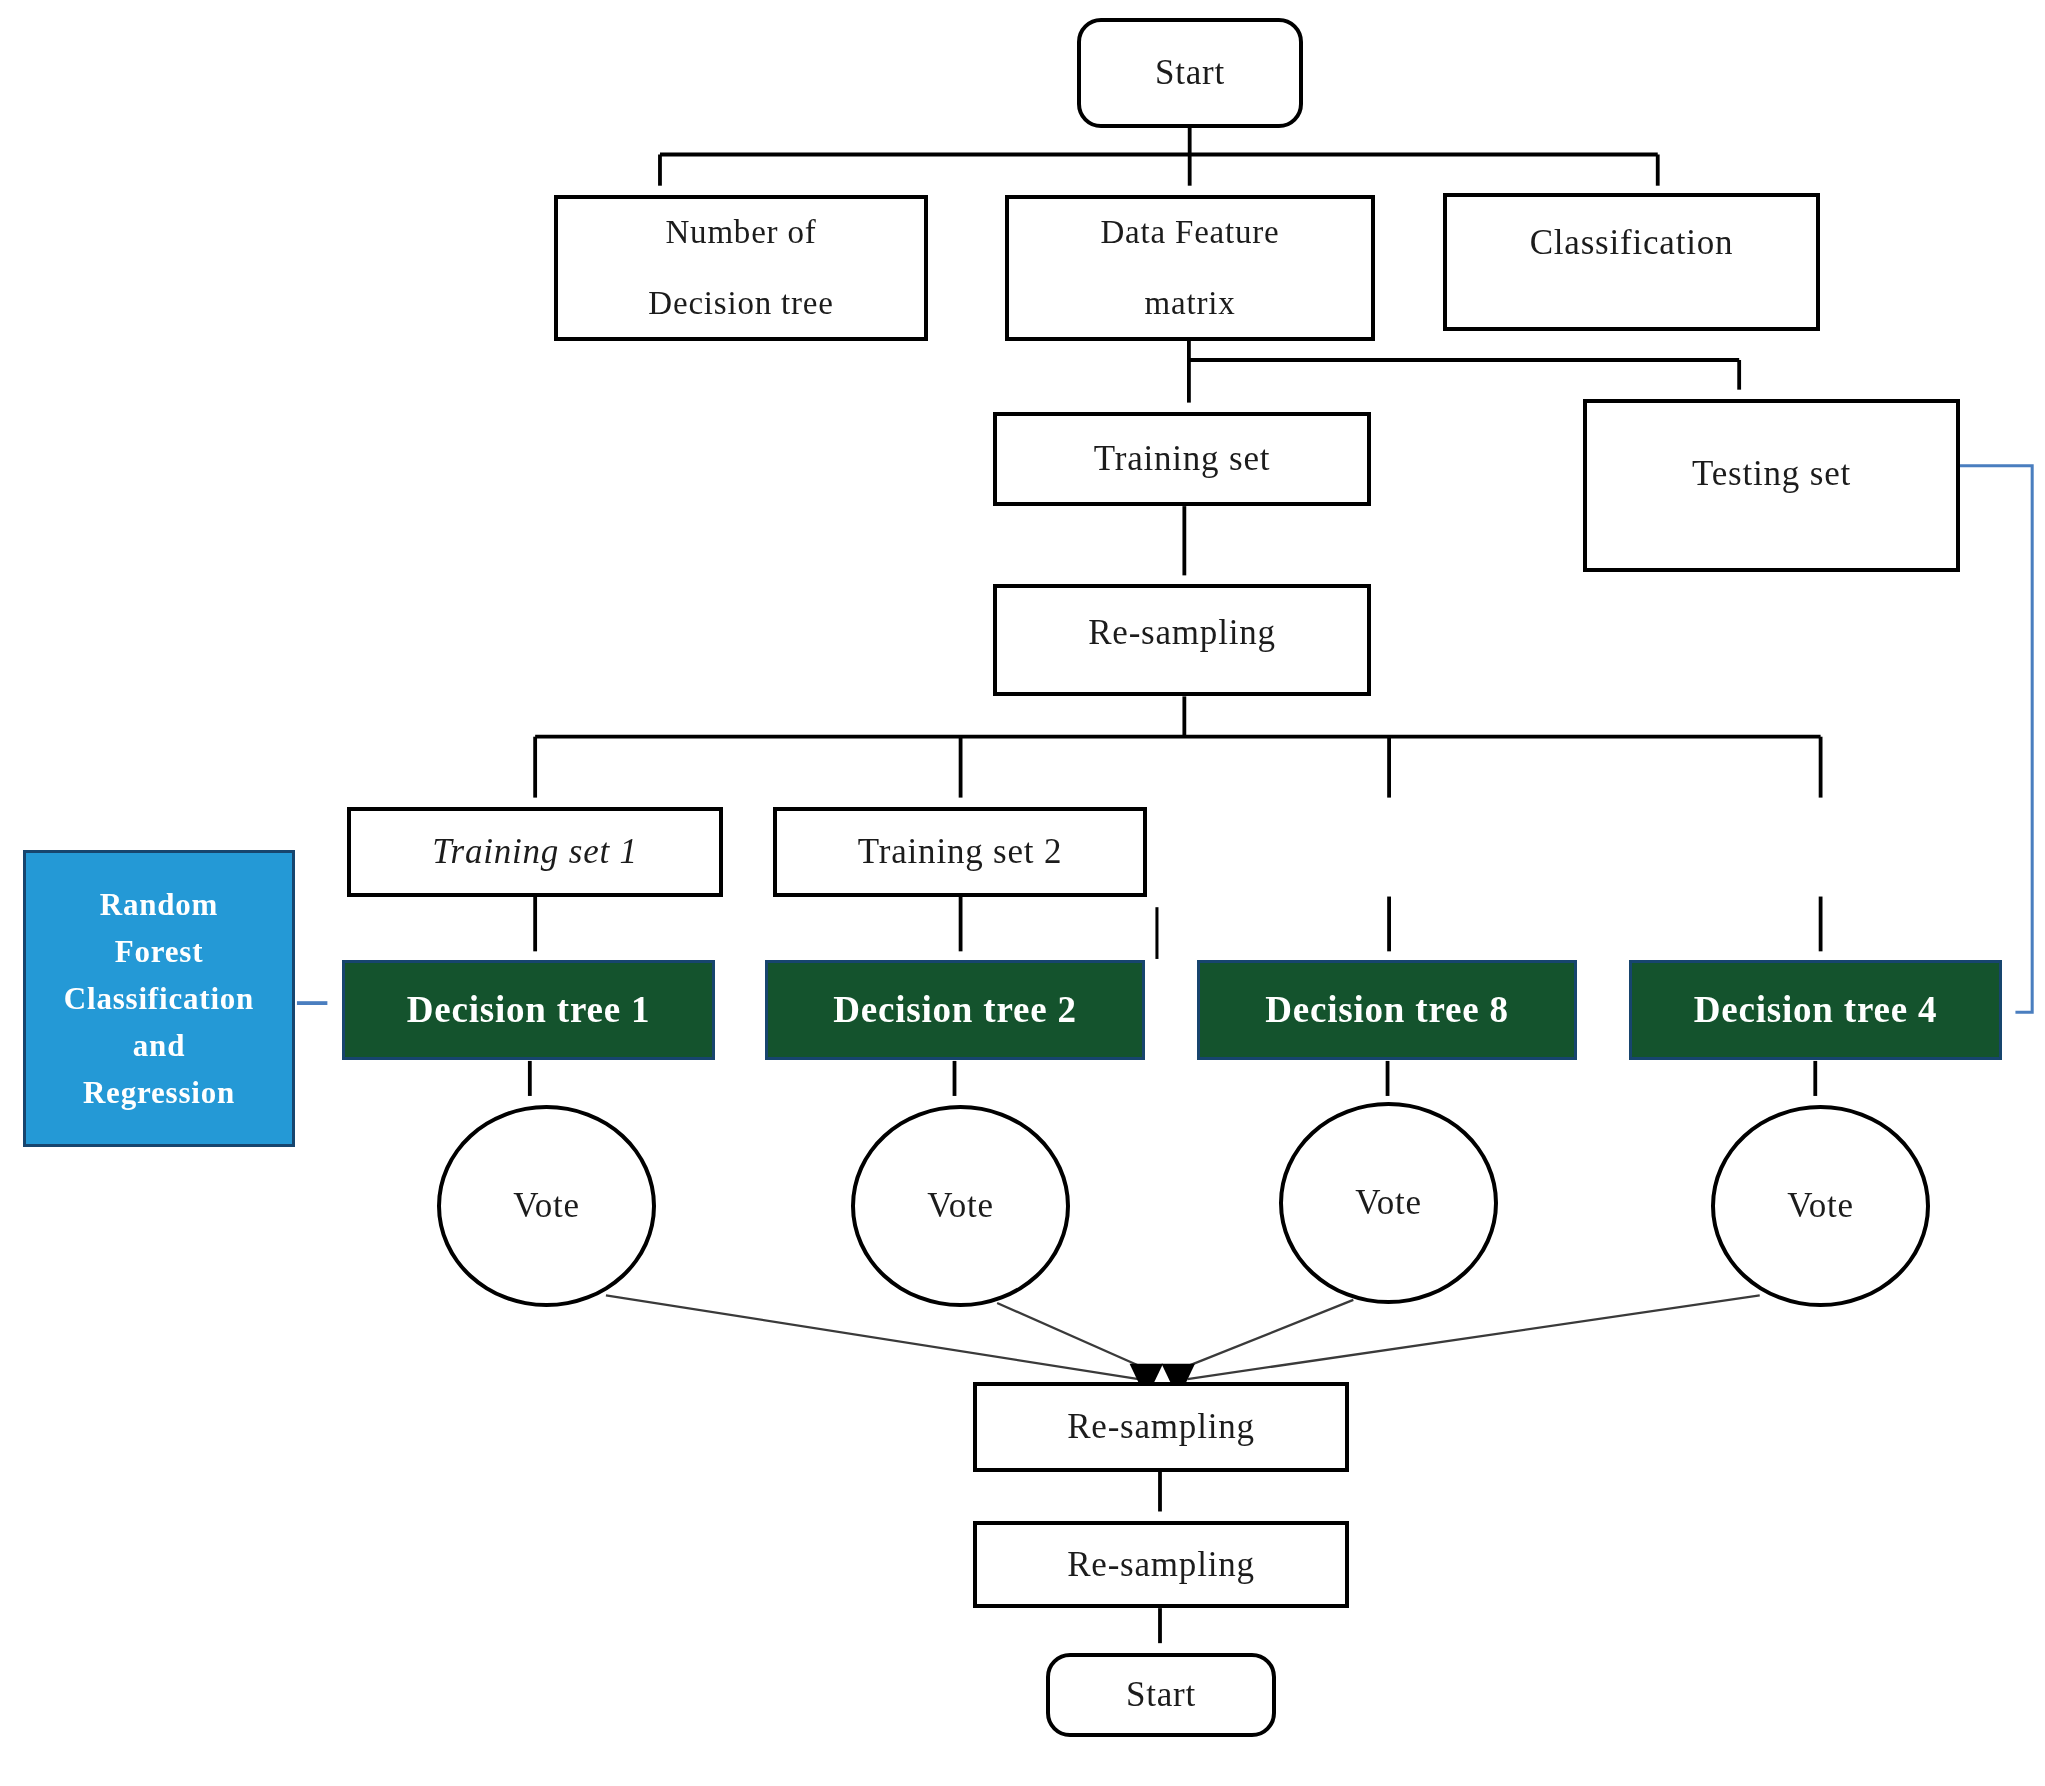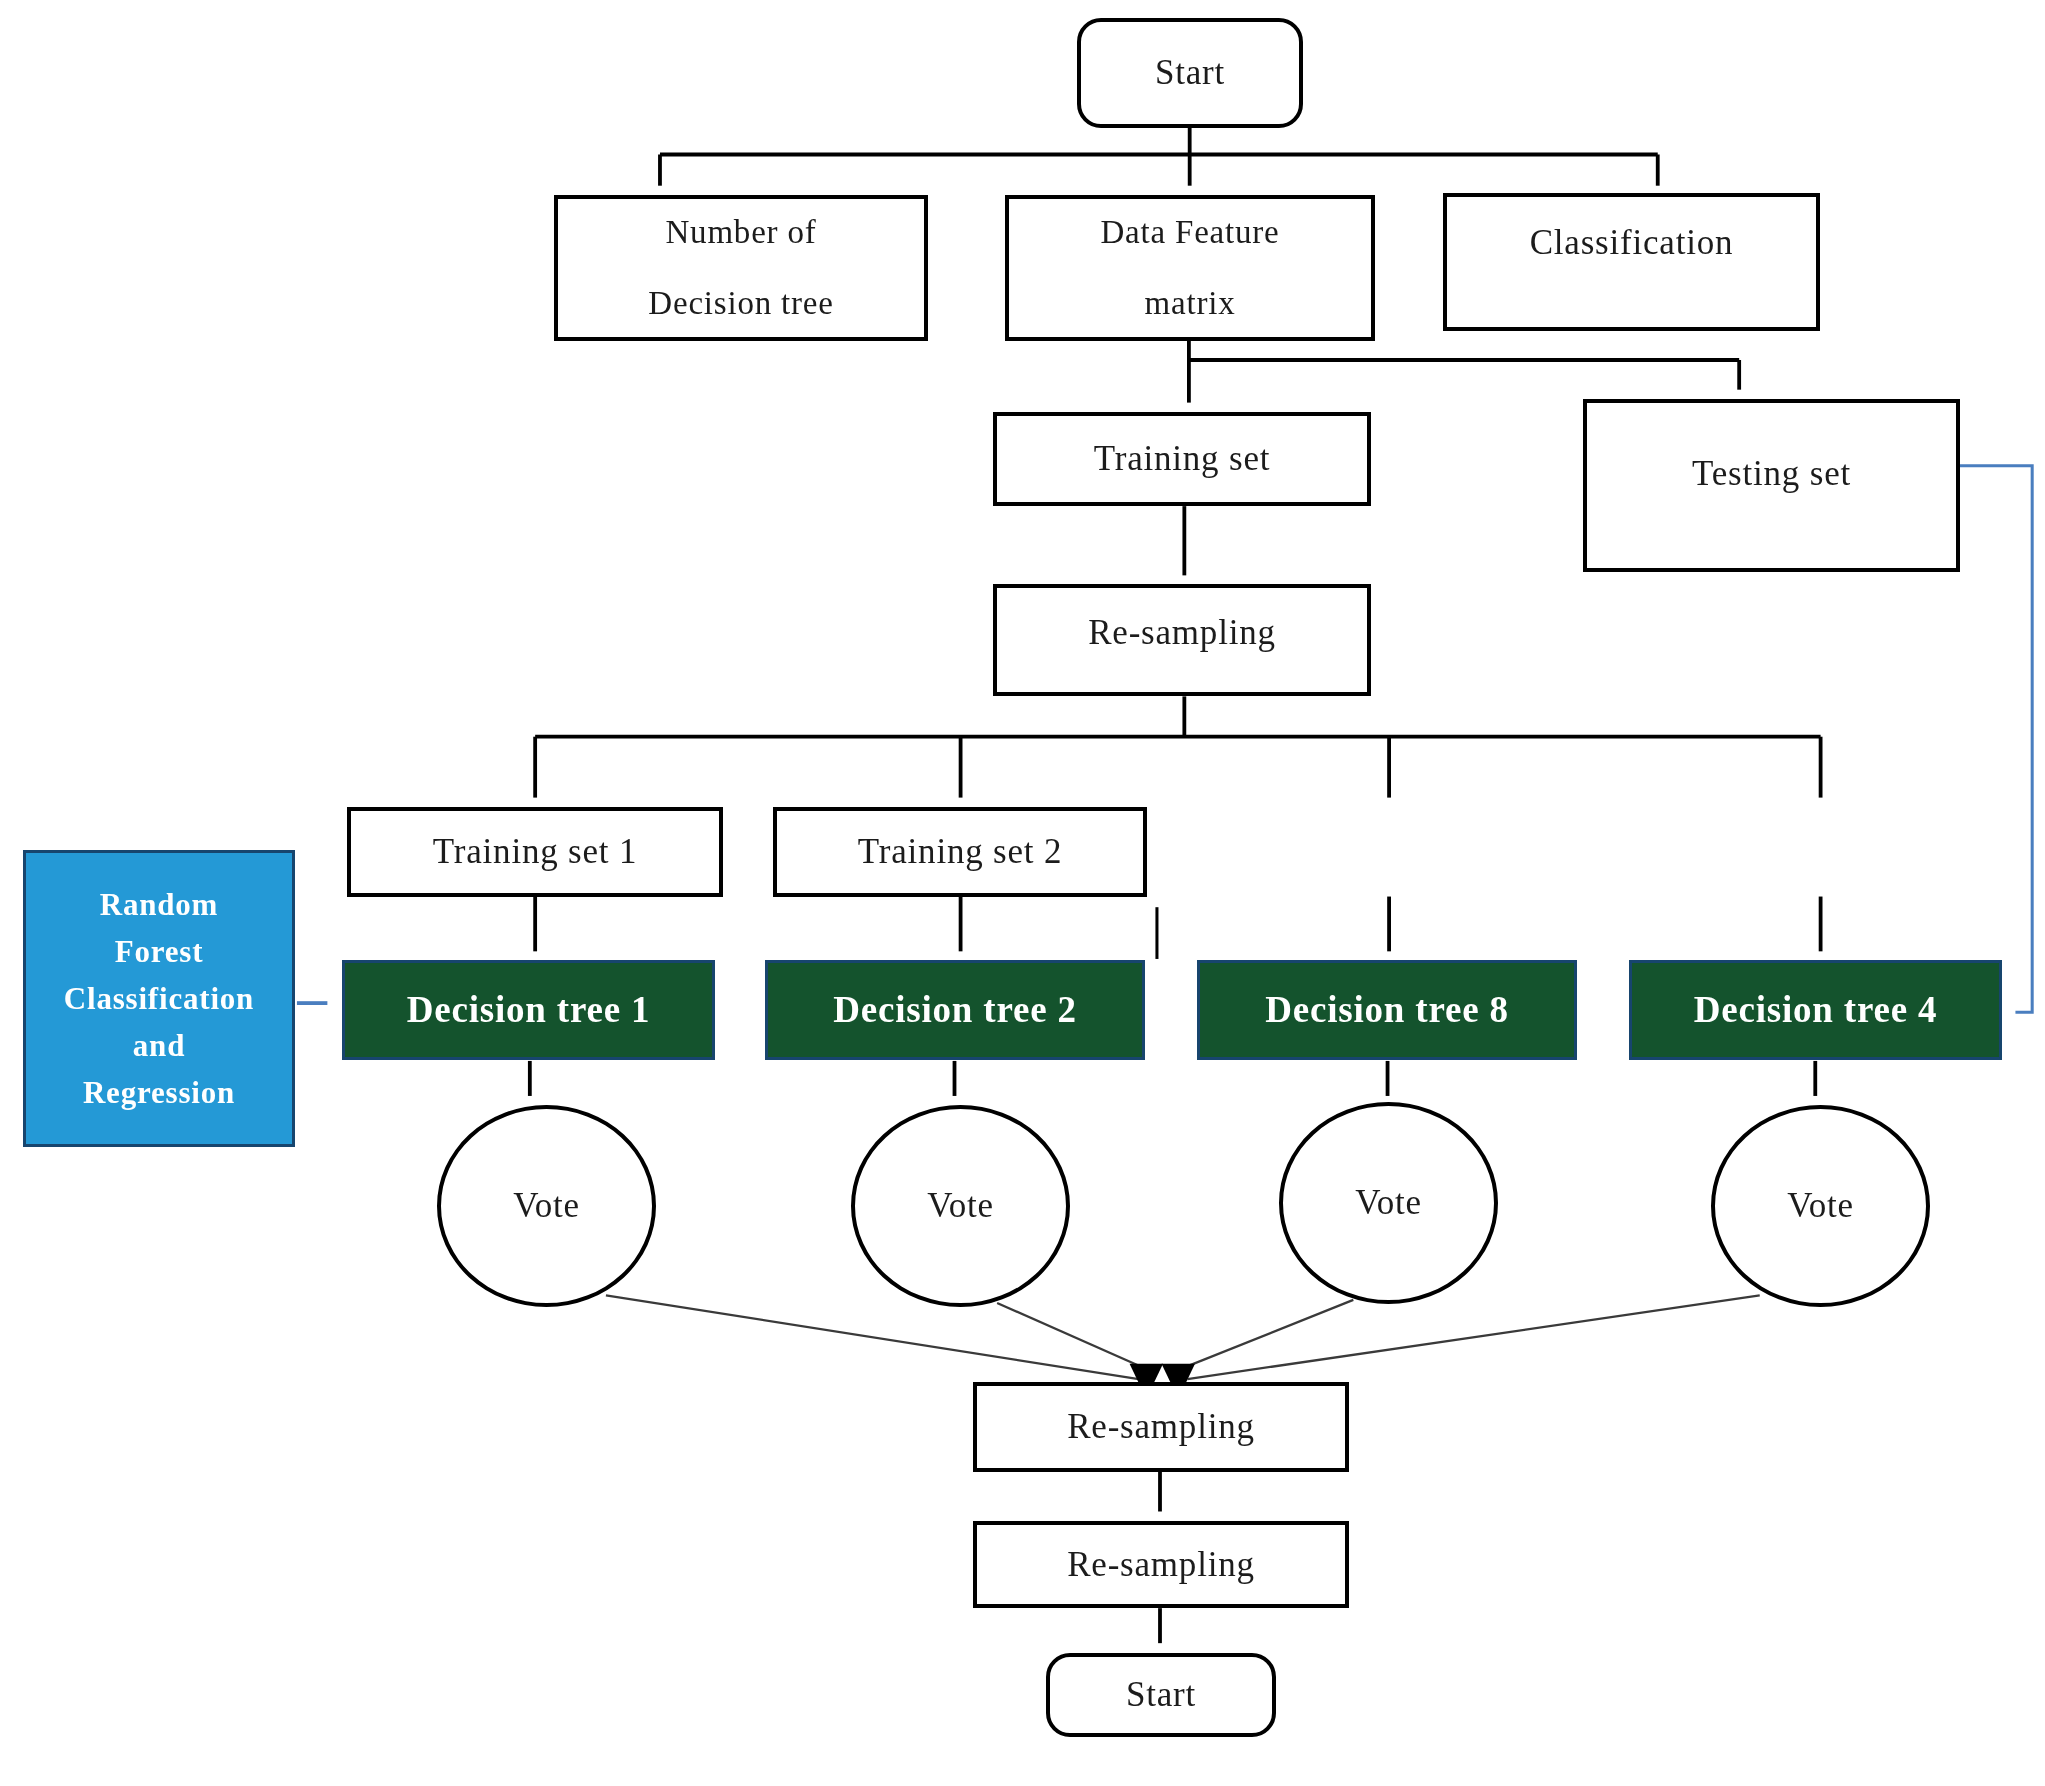--- a/index.html
+++ b/index.html
@@ -150,21 +150,21 @@
 matrix</div>
 
   <div class="node" style="left:1443px; top:193px; width:377px; height:138px; padding-bottom:38px;">Classification</div>
 
   <div class="node" style="left:993px; top:412px; width:378px; height:94px;">Training set</div>
 
   <div class="node" style="left:1547px; top:399px; width:377px; height:173px; padding-bottom:23px;margin-left:36px;">Testing set</div>
 
   <div class="node" style="left:993px; top:584px; width:378px; height:112px; padding-bottom:15px;">Re-sampling</div>
 
-  <div class="node" style="left:347px; top:807px; width:376px; height:90px;">Training set 1</div>
+  <div class="node" style="left:347px; top:807px; width:376px; height:90px;font-style:italic;">Training set 1</div>
   <div class="node" style="left:773px; top:807px; width:374px; height:90px;">Training set 2</div>
 
   <div class="node blue" style="left:342px; top:960px; width:373px; height:100px;">Decision tree 1</div>
   <div class="node blue" style="left:765px; top:960px; width:380px; height:100px;">Decision tree 2</div>
   <div class="node blue" style="left:1197px; top:960px; width:380px; height:100px;">Decision tree 8</div>
   <div class="node blue" style="left:1629px; top:960px; width:373px; height:100px;">Decision tree 4</div>
 
   <div class="node rfbox" style="left:23px; top:850px; width:272px; height:297px;">Random
 Forest
 Classification

